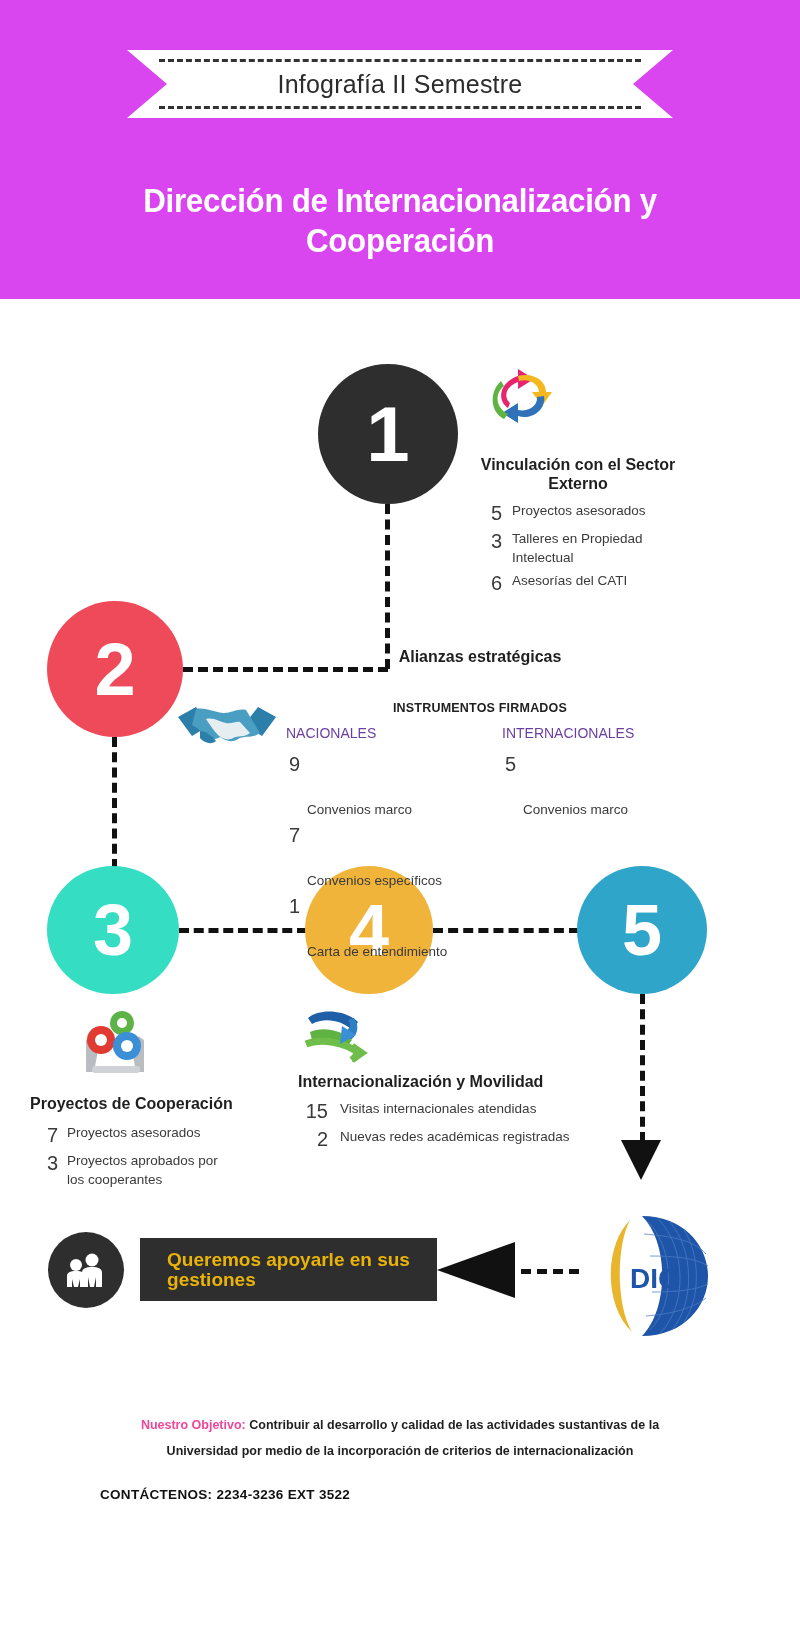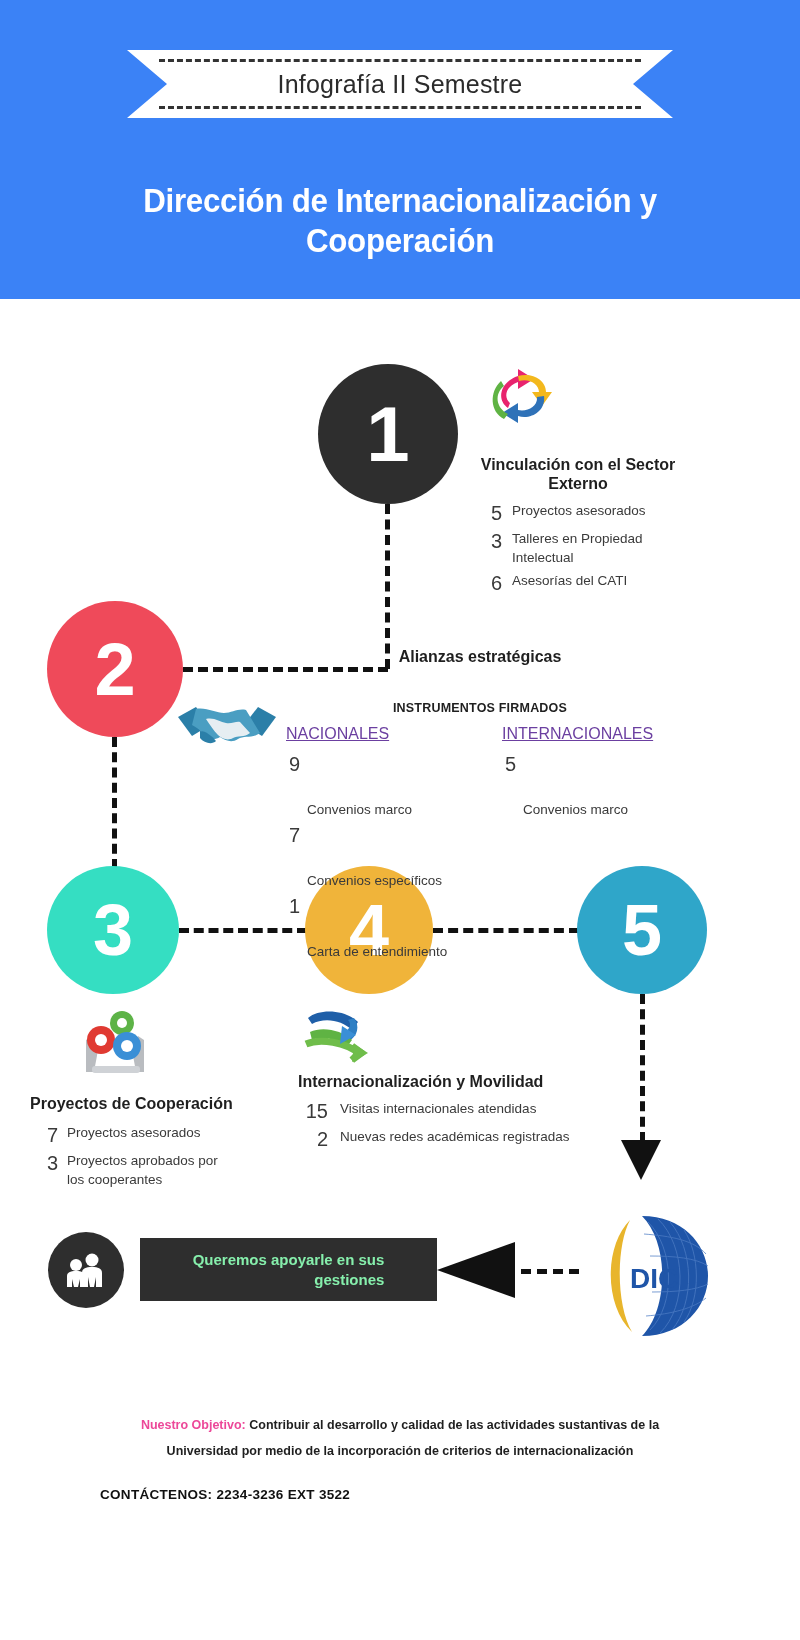--- a/index.html
+++ b/index.html
@@ -98,23 +98,22 @@
   .s2-title{
     position:absolute;left:330px;top:648px;width:300px;text-align:center;
     font-family:"Liberation Sans Narrow","Liberation Sans", sans-serif;
     font-weight:bold;font-size:16px;color:#1f1f1f;
   }
   .s2-sub{
     position:absolute;left:330px;top:701px;width:300px;text-align:center;
     font-weight:bold;font-size:12.5px;color:#1f1f1f;letter-spacing:.2px;
   }
   .col-head{
-    position:absolute;font-size:16px;color:#6b3fa0;
+    position:absolute;font-size:14px;color:#6b3fa0;
     font-family:"Liberation Sans", sans-serif;
-    text-decoration:underline;
   }
   .s2-nac{left:286px;top:725px;}
   .s2-int{left:502px;top:725px;}
   .s2-col-a{position:absolute;left:284px;top:752px;width:230px;}
   .s2-col-b{position:absolute;left:500px;top:752px;width:230px;}
   .s2-col-a .num,.s2-col-b .num{width:16px;margin-right:7px;}
   .s2-col-a .lbl,.s2-col-b .lbl{font-size:13.5px;margin-top:48px;}
 
   
   .s3{position:absolute;left:30px;top:1094px;width:260px;}
@@ -127,21 +126,21 @@
   .callout-circle{
     position:absolute;left:48px;top:1232px;width:76px;height:76px;
     background:#2e2e2e;border-radius:50%;
     display:flex;align-items:center;justify-content:center;
   }
   .callout-bar{
     position:absolute;left:140px;top:1238px;width:297px;height:63px;
     background:#2e2e2e;display:flex;align-items:center;justify-content:center;
   }
   .callout-text{
-    color:#86efac;text-align:right;font-size:15px;line-height:20px;
+    color:#eab308;text-align:left;font-size:19px;line-height:20px;
     font-family:"Liberation Sans Narrow","Liberation Sans", sans-serif;
     font-weight:bold;padding:0 12px;
   }
 
   
   .obj{
     position:absolute;left:100px;top:1412px;width:600px;text-align:center;
     font-size:12.5px;line-height:26px;color:#1f1f1f;font-weight:bold;
     font-family:"Liberation Sans Narrow","Liberation Sans", sans-serif;
   }
@@ -150,21 +149,21 @@
     font-size:13.5px;color:#111111;font-weight:bold;letter-spacing:.3px;
     font-family:"Liberation Sans Narrow","Liberation Sans", sans-serif;
   }
   .icon-abs{position:absolute;}
 </style>
 </head>
 <body>
 
 <div class="page">
 
-  <div class="header" style="background: #3b82f6;">
+  <div class="header" style="background: #d946ef;">
     <div class="ribbon">
       <div class="ribbon-body"></div>
       <div class="ribbon-dash-top"></div>
       <div class="ribbon-dash-bot"></div>
       <div class="ribbon-text">Infografía II Semestre</div>
     </div>
 
 
     <div class="main-title">
       <div>Dirección de Internacionalización y</div>

